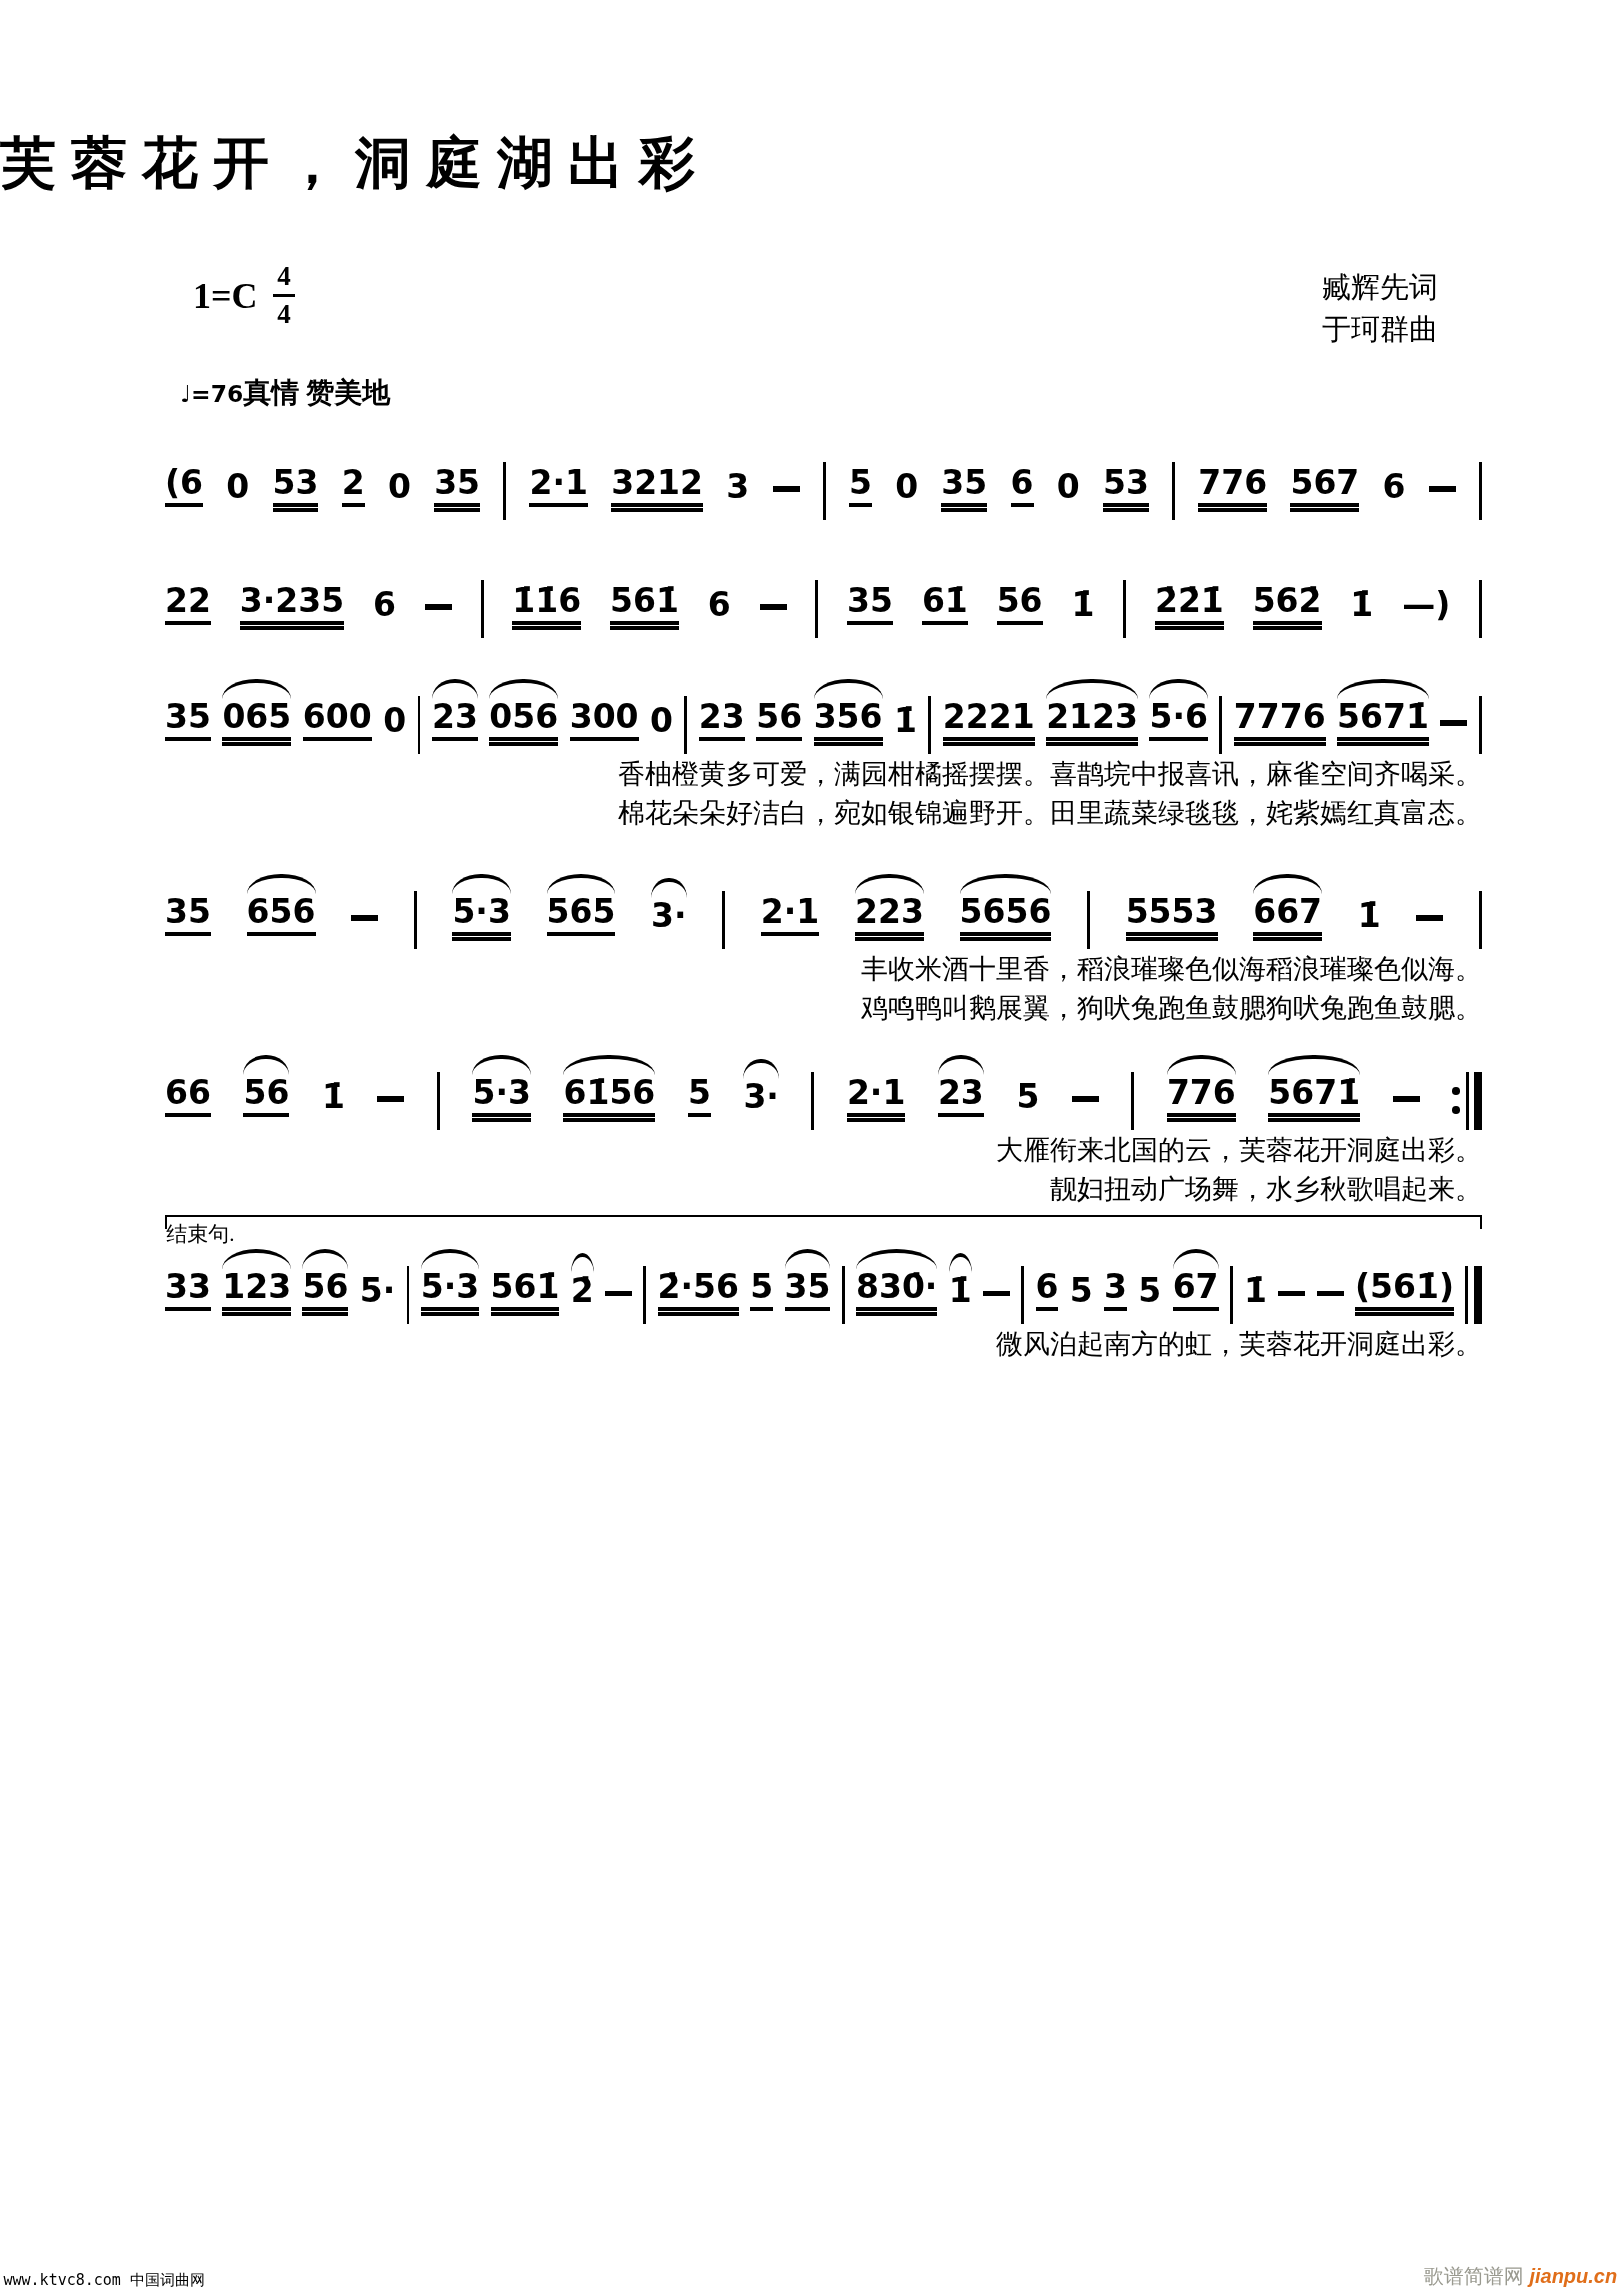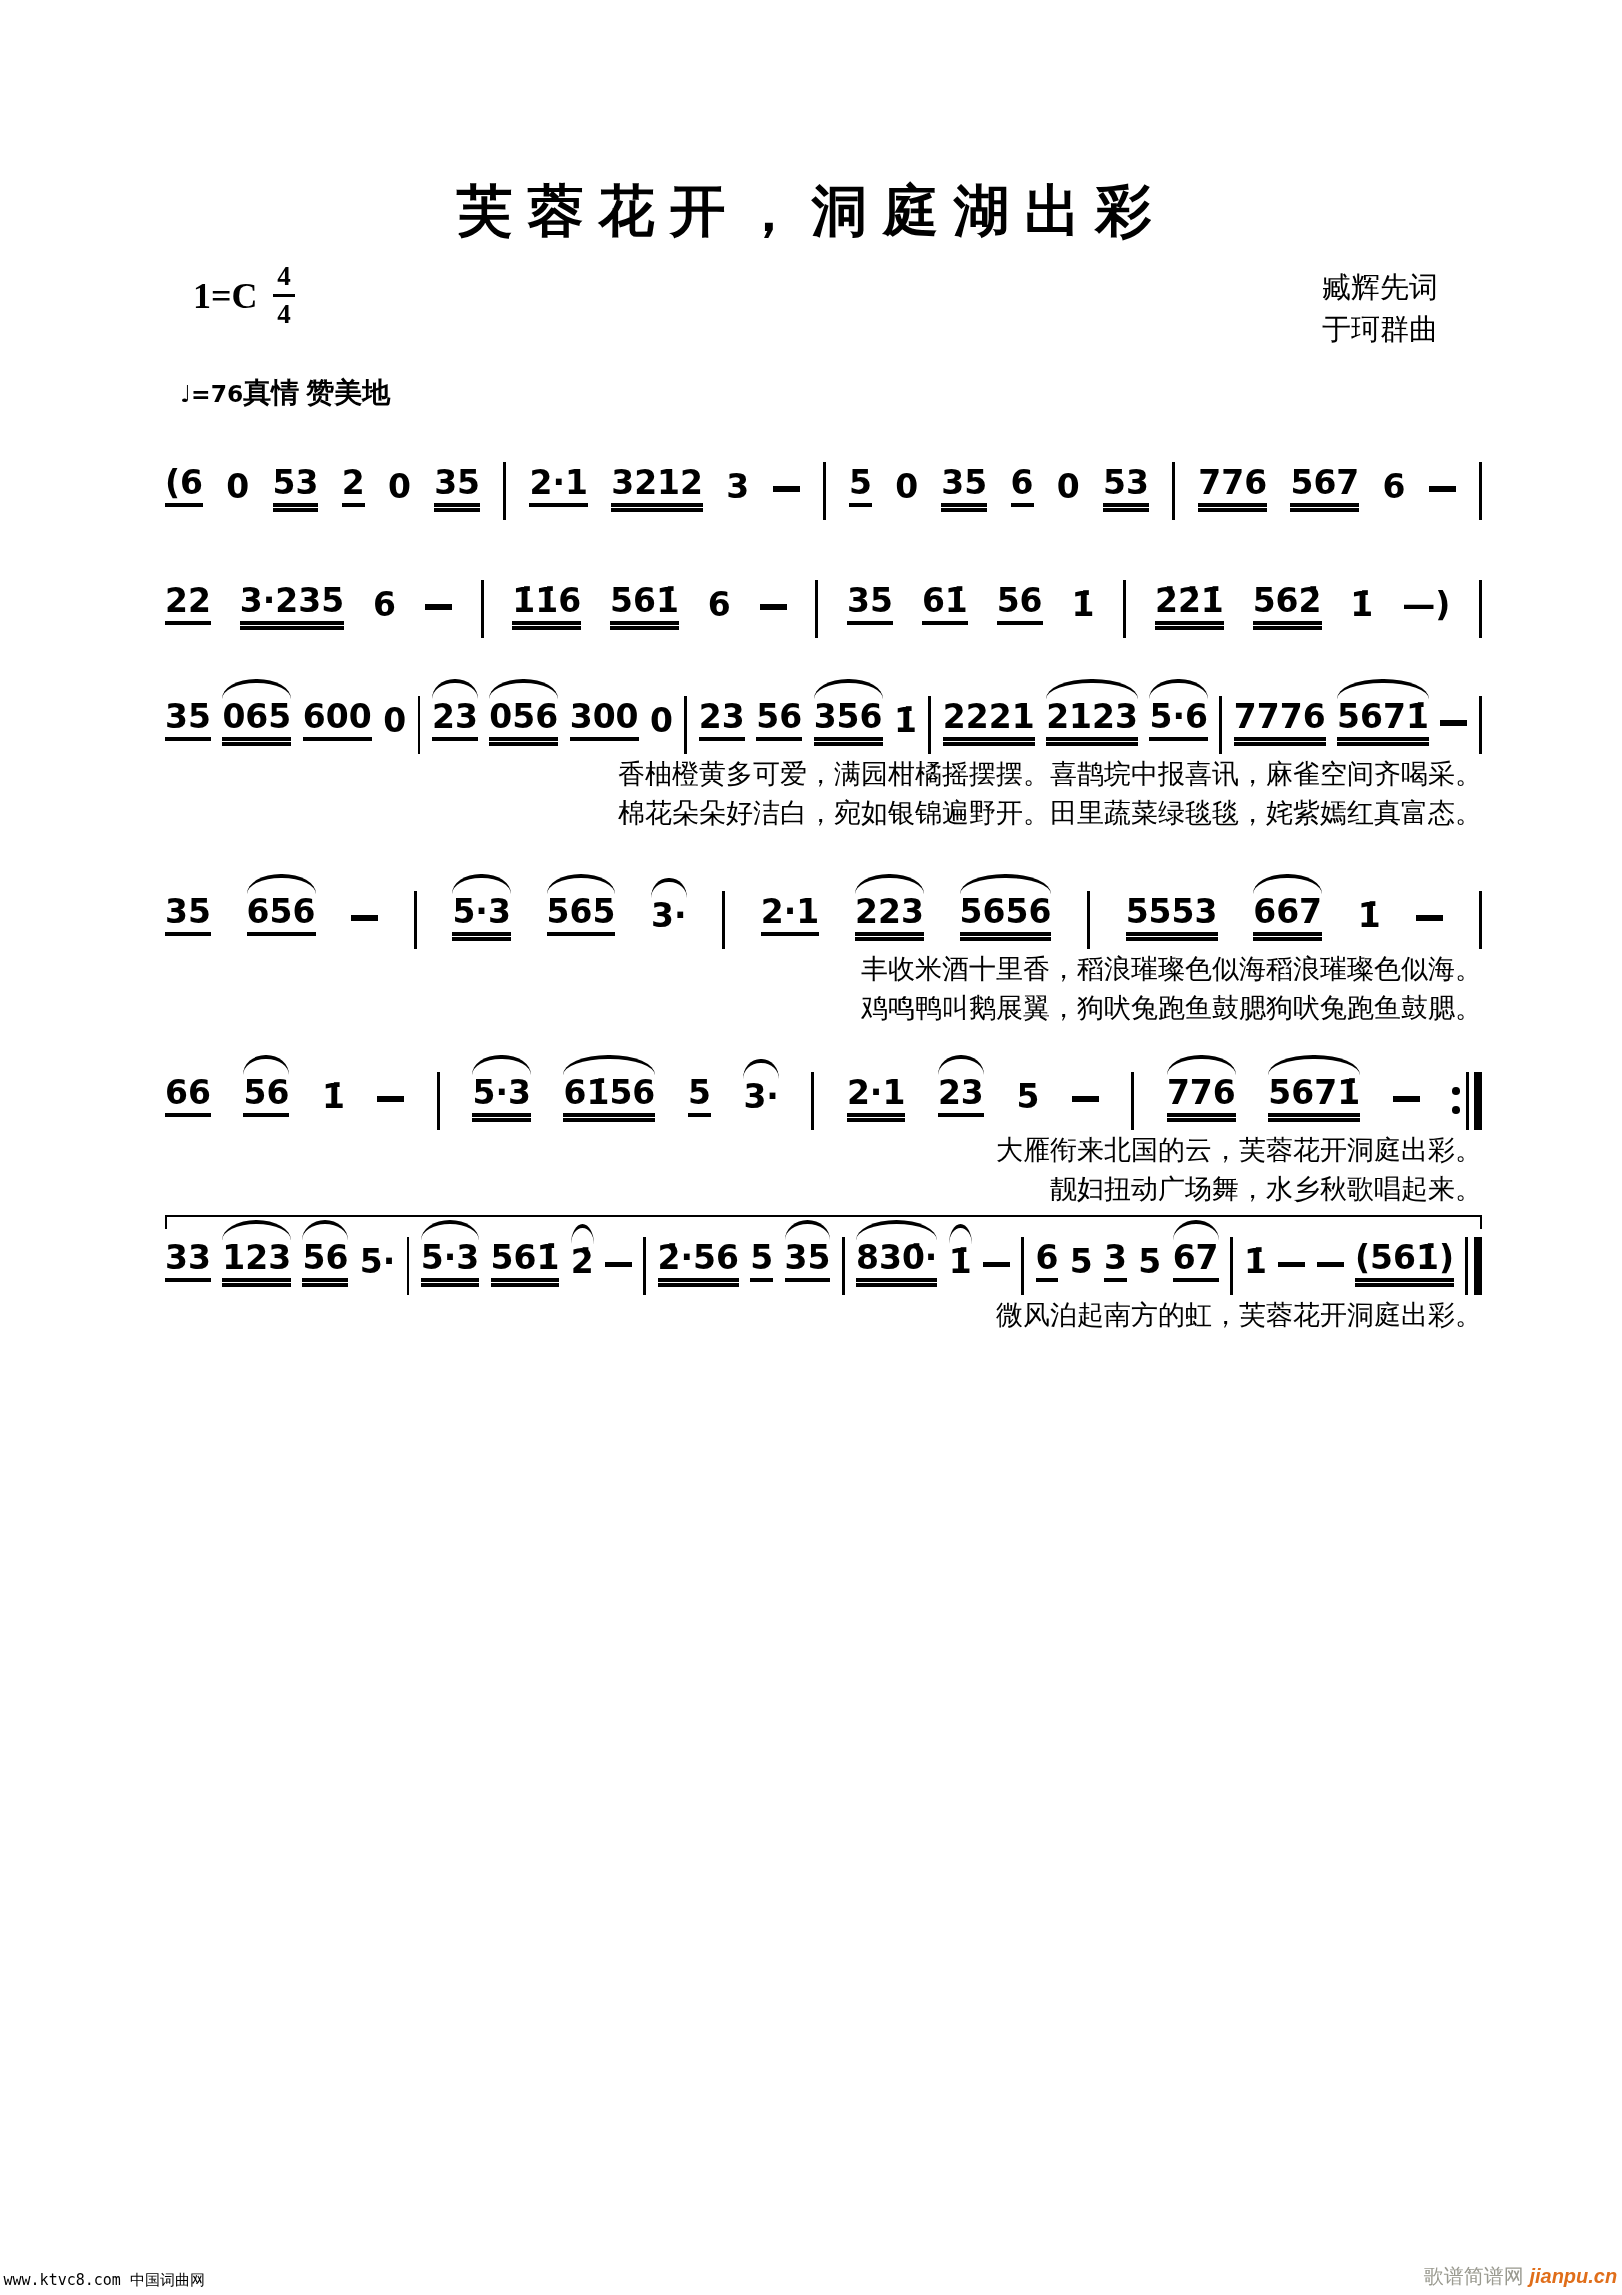--- a/index.html
+++ b/index.html
@@ -1,21 +1,21 @@
 <!DOCTYPE html>
 <html style="font-size:9.4px"><head>
 <meta charset="utf-8">
 <style>
   html,body{margin:0;padding:0;background:#ffffff;}
   .page{position:relative;width:1623px;height:2295px;background:#fff;overflow:hidden;
         font-family:"Liberation Serif", serif;color:#000;}
 
   
-  .title{position:absolute;top:126px;left:0;width:100%;text-align:center;
-         font-size:56px;font-weight:bold;letter-spacing:15px;font-family:"Liberation Serif",serif;margin-top:48px;}
+  .title{position:absolute;top:126px;left:0;width:100%;
+         font-size:56px;font-weight:bold;letter-spacing:15px;font-family:"Liberation Serif",serif;}
   .keysig{position:absolute;top:263px;left:193px;font-size:36px;font-weight:bold;display:flex;align-items:center;}
   .meter{display:inline-flex;flex-direction:column;align-items:center;font-size:27px;font-weight:bold;line-height:1;margin-left:15px;}
   .meter .num{padding:0 4.7px 3.5px;}
   .meter .den{border-top:3.5px solid #000;padding:4.7px 4.7px 0;}
   .credits{position:absolute;top:266px;right:185px;text-align:left;font-size:29px;line-height:1.45;}
   .temporow{position:absolute;top:374px;left:180px;display:flex;align-items:baseline;}
   .tempo{font-size:23.4px;font-weight:bold;font-family:"DejaVu Sans",sans-serif;}
   .expression{font-size:28px;font-weight:bold;}
 
   
@@ -295,20 +295,21 @@
           <span>场</span>
           <span>舞，</span>
           <span>水乡秋</span>
           <span>歌</span>
           <span>唱起</span>
           <span>来。</span>
         </div>
       </div>
       <div class="system has-label" style="top: 1215px;">
         <div class="ending-bracket"></div>
+        <div class="ending-label">结束句.</div>
         <div class="notes">
           <span class="tok u1"><span class="txt">33</span></span>
           <span class="tok u2 arc"><span class="txt">123</span></span>
           <span class="tok u2 arc"><span class="txt">56</span></span>
           <span class="tok"><span class="txt">5·</span></span>
           <div class="bar"></div>
           <span class="tok u2 arc"><span class="txt">5·3</span></span>
           <span class="tok u2"><span class="txt">561̇</span></span>
           <span class="tok arc"><span class="txt">2̇</span></span>
           <div class="dash"></div>

